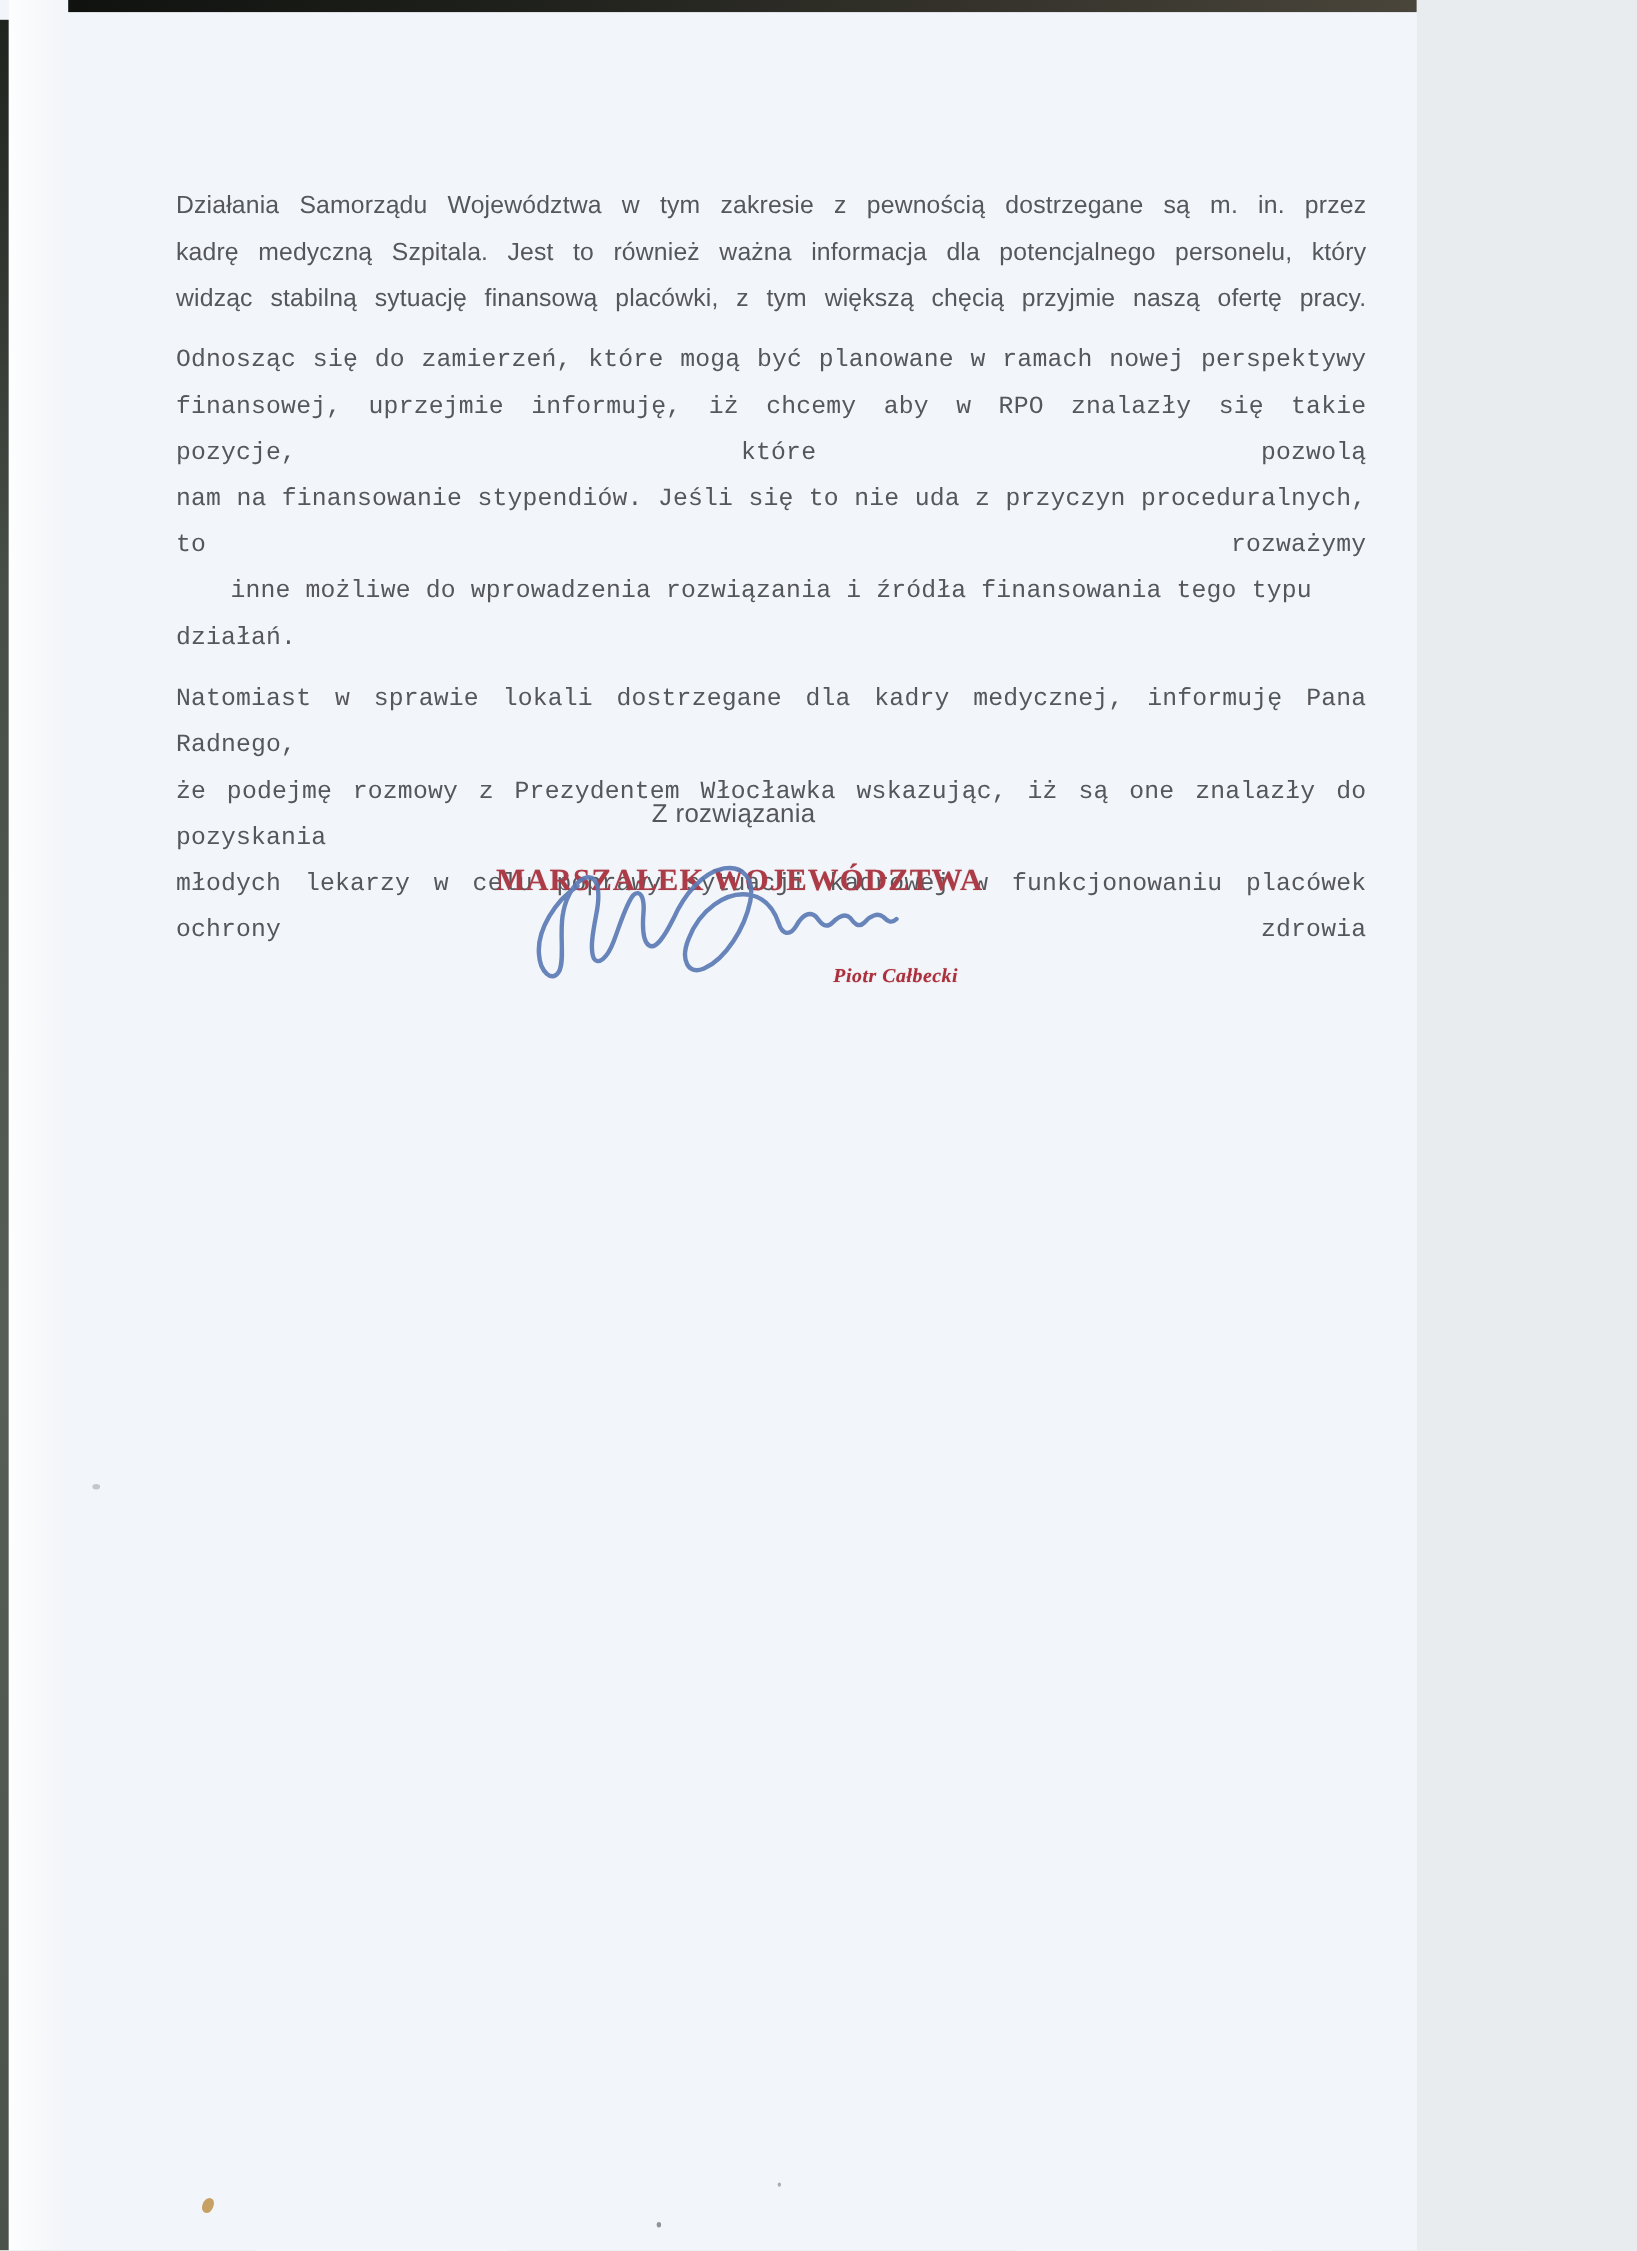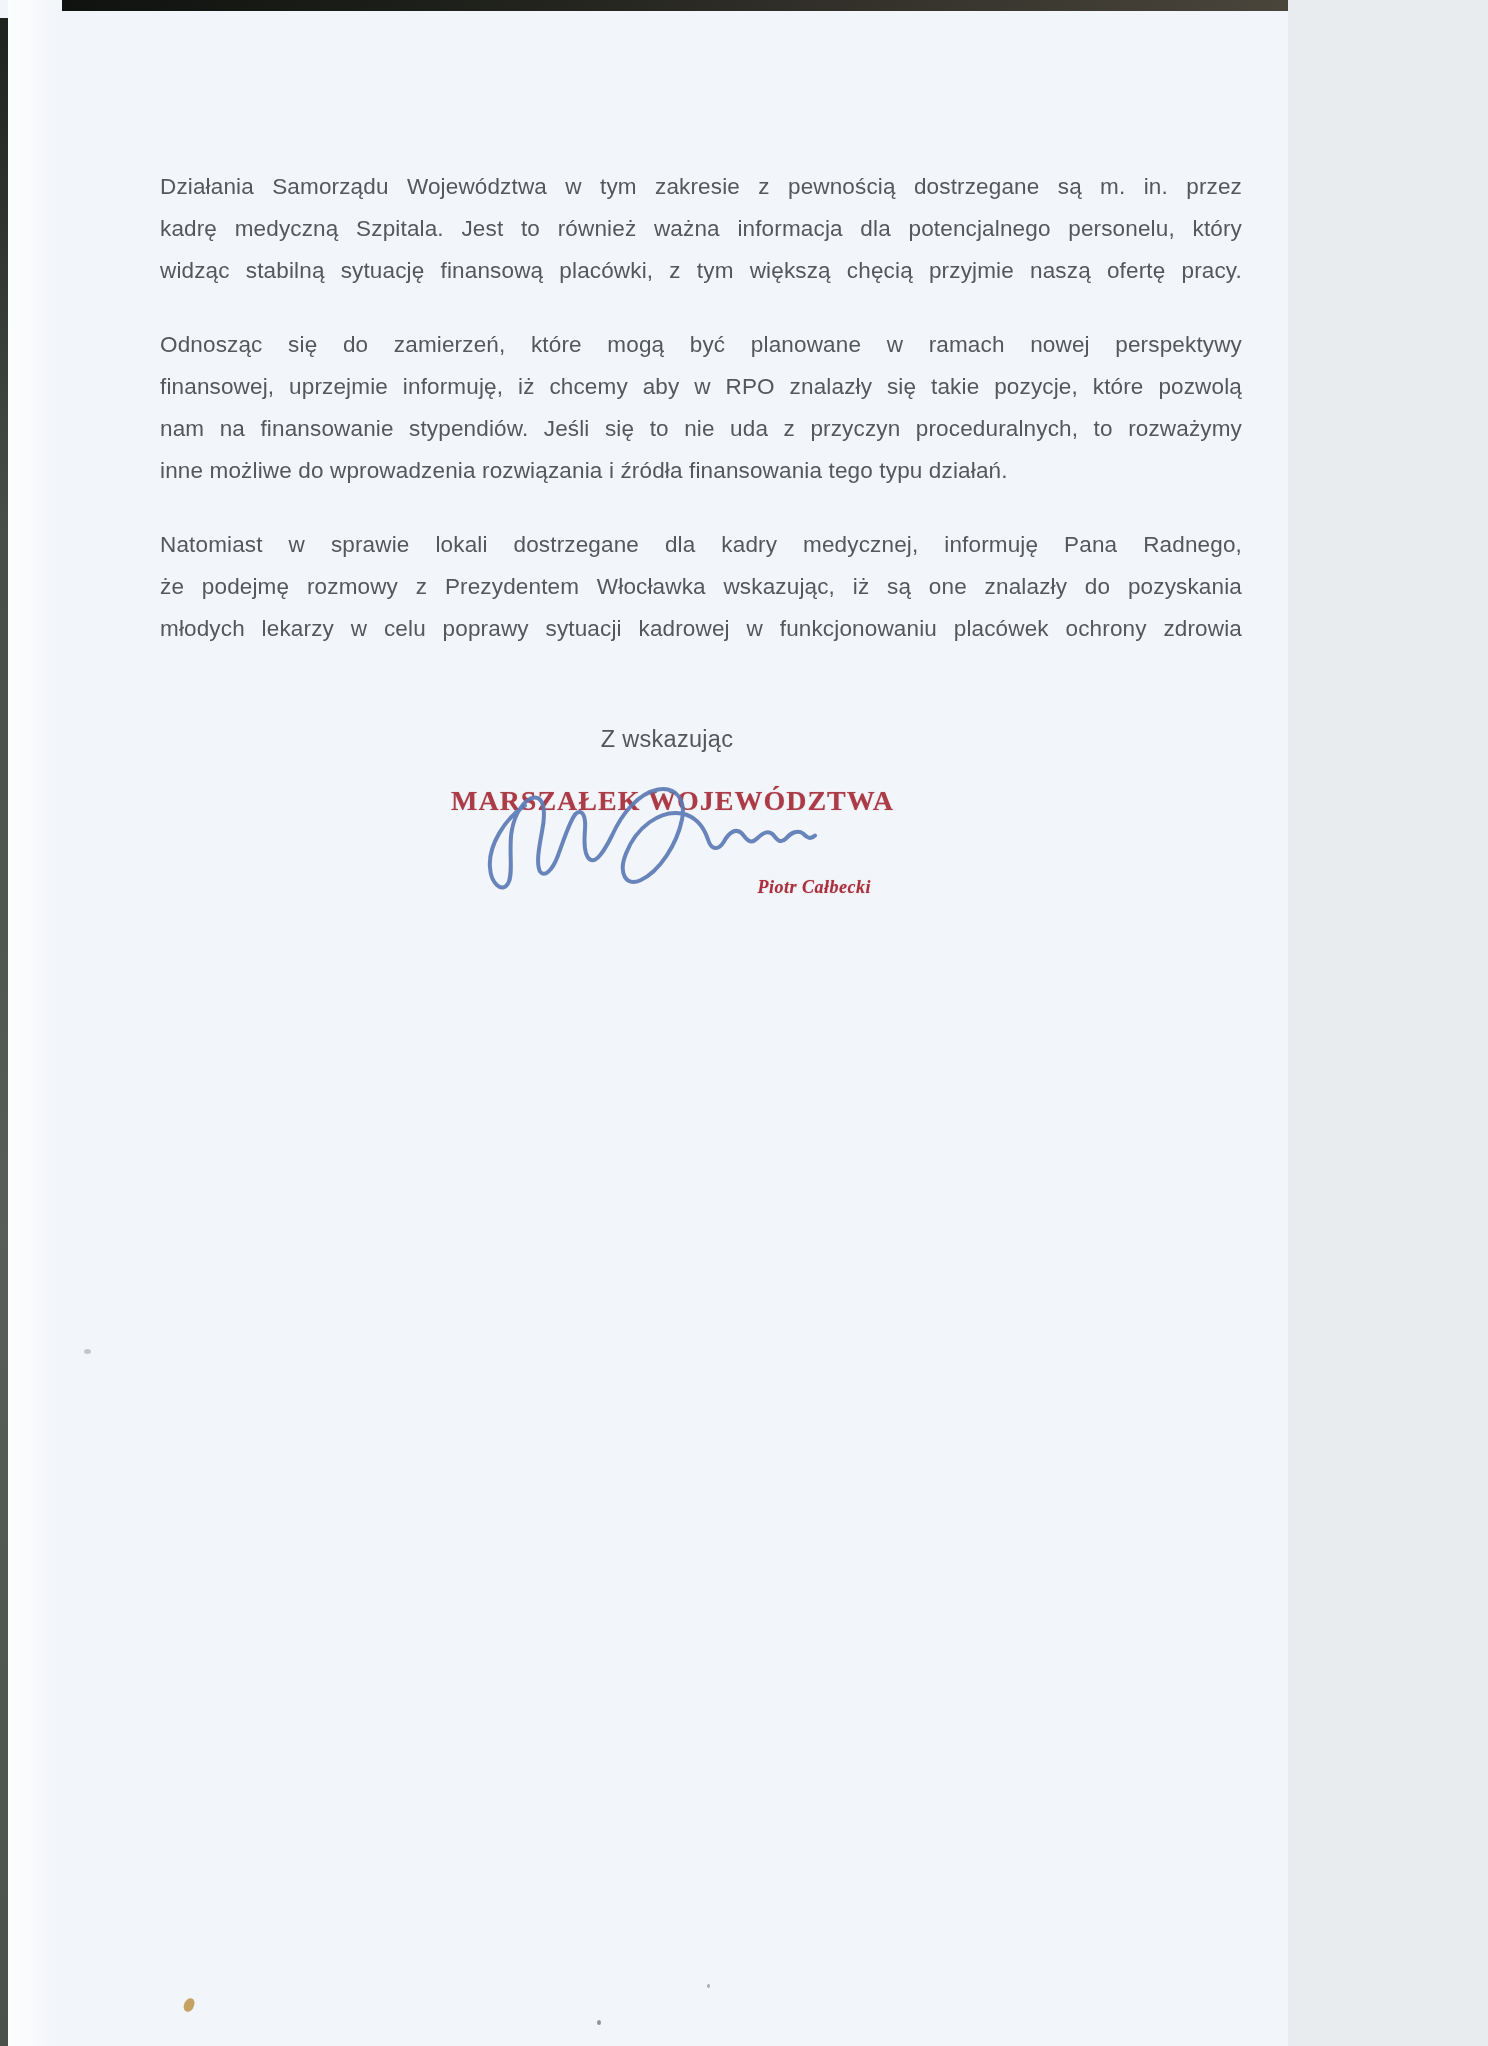--- a/index.html
+++ b/index.html
@@ -38,21 +38,21 @@
   .letter-body {
     position: absolute;
     left: 160px;
     top: 166px;
     width: 1082px;
     font-size: 22.5px;
     line-height: 42px;
     color: #55575a;
     letter-spacing: 0.15px;
   }
-  .para + .para { margin-top: 32px; }
+  .para + .para { margin-top: 14px; font-family: Liberation Mono, monospace; }
   .line {
     text-align: justify;
     text-align-last: justify;
     white-space: normal;
   }
   .line.lastline {
     text-align: center;
     text-align-last: left;
   }
   .closing {
@@ -140,21 +140,21 @@
       <div class="line">nam na finansowanie stypendiów. Jeśli się to nie uda z przyczyn proceduralnych, to rozważymy</div>
       <div class="line lastline">inne możliwe do wprowadzenia rozwiązania i źródła finansowania tego typu działań.</div>
     </div>
     <div class="para">
       <div class="line">Natomiast w sprawie lokali dostrzegane dla kadry medycznej, informuję Pana Radnego,</div>
       <div class="line">że podejmę rozmowy z Prezydentem Włocławka wskazując, iż są one znalazły do pozyskania</div>
       <div class="line">młodych lekarzy w celu poprawy sytuacji kadrowej w funkcjonowaniu placówek ochrony zdrowia</div>
     </div>
   </div>
 
-  <div class="closing">Z wskazując</div>
+  <div class="closing">Z rozwiązania</div>
 
   <div class="stamp-title">MARSZAŁEK WOJEWÓDZTWA</div>
 
   <svg class="sig" viewBox="0 0 355 125" aria-hidden="true">
     <path d="M 45,22
              C 25,35 8,62 10,84
              C 11,100 22,110 28,100
              C 34,90 28,64 32,46
              C 35,30 44,16 54,14
              C 64,13 66,28 62,48

